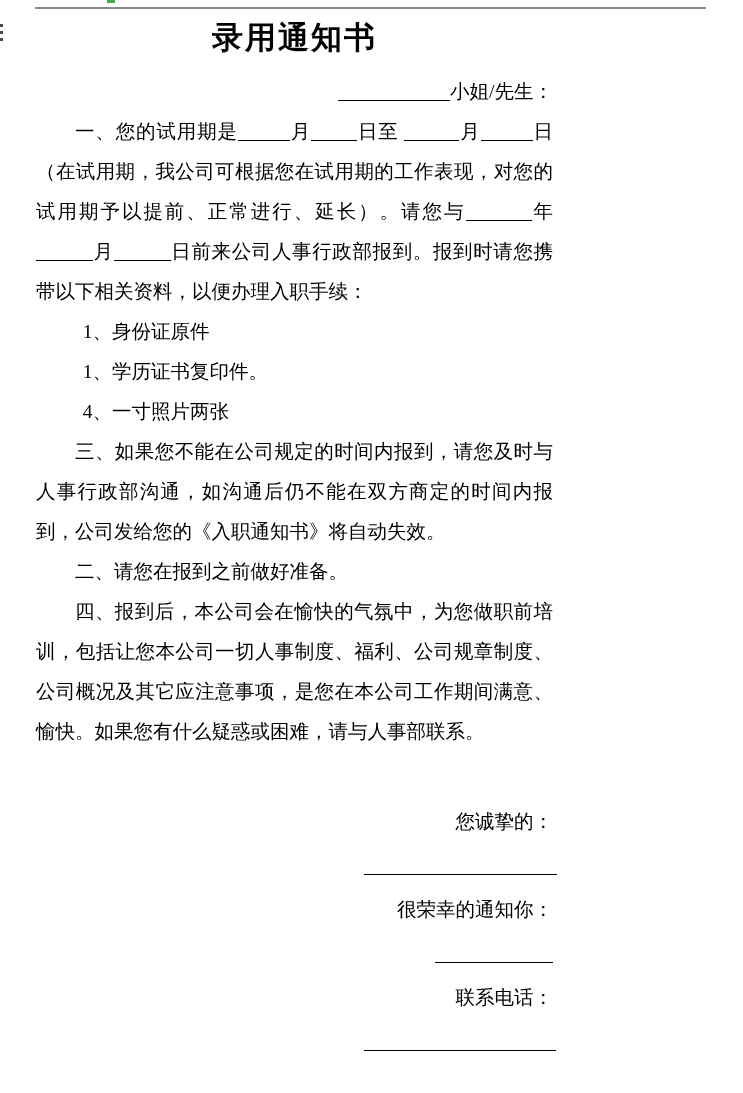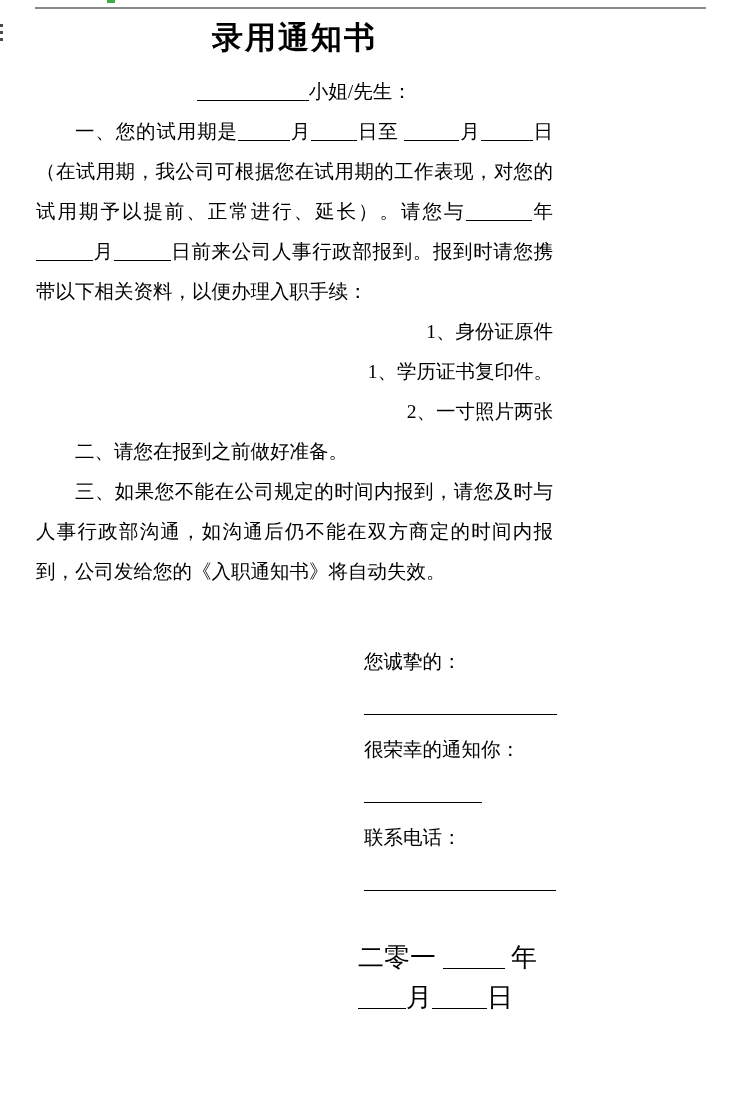--- a/index.html
+++ b/index.html
@@ -18,32 +18,32 @@
   .drag-handle{ position:absolute; left:0; top:24px; width:4px; }
   .drag-handle .dot{ width:3px; height:3px; margin:0 0 4px 0; }
 
   
   .doc{ position:absolute; left:36px; right:37px; top:8px; }
   .doc-title{
     font-size:31px; font-weight:bold; text-align:center;
     margin:10px 0 14px 0; letter-spacing:2px; line-height:1.3;
   }
   .para{ font-size:19.5px; line-height:40px; text-align:justify; margin:0; }
-  .para.salutation{ text-indent:1em; text-align:center; }
+  .para.salutation{ text-indent:1em; text-align:right; }
   .para.indent{ text-indent:2em; }
-  .para.list{ padding-left:2.4em; text-align:right; }
+  .para.list{ padding-left:2.4em; text-align:left; }
 
   .blank{
     display:inline-block; height:1em;
     border-bottom:1.6px solid #000;
     position:relative; top:3px;
   }
 
   .signature-block{ margin:48px 0 0 328px; }
-  .sig-line{ font-size:19.5px; line-height:44px; text-align:left; }
+  .sig-line{ font-size:19.5px; line-height:44px; text-align:right; }
 
   .date-line{ margin:34px 0 0 322px; font-size:26px; line-height:40px; text-align:left; }
 </style>
 </head>
 <body>
 
 <div class="stage">
 
   <div class="page-top-border" style="background: rgb(138, 138, 138);"></div>
   <div class="green-marker" style="background: rgb(63, 174, 73);"></div>
@@ -55,23 +55,24 @@
   </div>
 
   <div class="doc">
     <div class="doc-title">录用通知书</div>
 
     <div id="doc-body">
         <p class="para salutation"><span class="blank" style="width: 112px;"></span><span>小姐/先生：</span></p>
         <p class="para indent"><span>一、您的试用期是</span><span class="blank" style="width: 52px;"></span><span>月</span><span class="blank" style="width: 46px;"></span><span>日至 </span><span class="blank" style="width: 55px;"></span><span>月</span><span class="blank" style="width: 52px;"></span><span>日（在试用期，我公司可根据您在试用期的工作表现，对您的试用期予以提前、正常进行、延长）。请您与</span><span class="blank" style="width: 66px;"></span><span>年</span><span class="blank" style="width: 57px;"></span><span>月</span><span class="blank" style="width: 57px;"></span><span>日前来公司人事行政部报到。报到时请您携带以下相关资料，以便办理入职手续：</span></p>
         <p class="para list"><span>1、身份证原件</span></p>
         <p class="para list"><span>1、学历证书复印件。</span></p>
-        <p class="para list"><span>2、一寸照片两张</span></p>
+        <p class="para list"><span>4、一寸照片两张</span></p>
+        <p class="para indent"><span>三、如果您不能在公司规定的时间内报到，请您及时与人事行政部沟通，如沟通后仍不能在双方商定的时间内报到，公司发给您的《入职通知书》将自动失效。</span></p>
         <p class="para indent"><span>二、请您在报到之前做好准备。</span></p>
-        <p class="para indent"><span>三、如果您不能在公司规定的时间内报到，请您及时与人事行政部沟通，如沟通后仍不能在双方商定的时间内报到，公司发给您的《入职通知书》将自动失效。</span></p>
+        <p class="para indent"><span>四、报到后，本公司会在愉快的气氛中，为您做职前培训，包括让您本公司一切人事制度、福利、公司规章制度、公司概况及其它应注意事项，是您在本公司工作期间满意、愉快。如果您有什么疑惑或困难，请与人事部联系。</span></p>
       </div>
 
     <div id="signature-block" class="signature-block">
         <div class="sig-line"><span>您诚挚的：</span><span class="blank" style="width: 193px;"></span></div>
         <div class="sig-line"><span>很荣幸的通知你：</span><span class="blank" style="width: 118px;"></span></div>
         <div class="sig-line"><span>联系电话：</span><span class="blank" style="width: 192px;"></span></div>
       </div>
 
     <div id="date-line" class="date-line"><span>二零一 </span><span class="blank" style="width: 62px;"></span><span> 年</span><span class="blank" style="width: 48px;"></span><span>月</span><span class="blank" style="width: 55px;"></span><span>日</span></div>
   </div>

